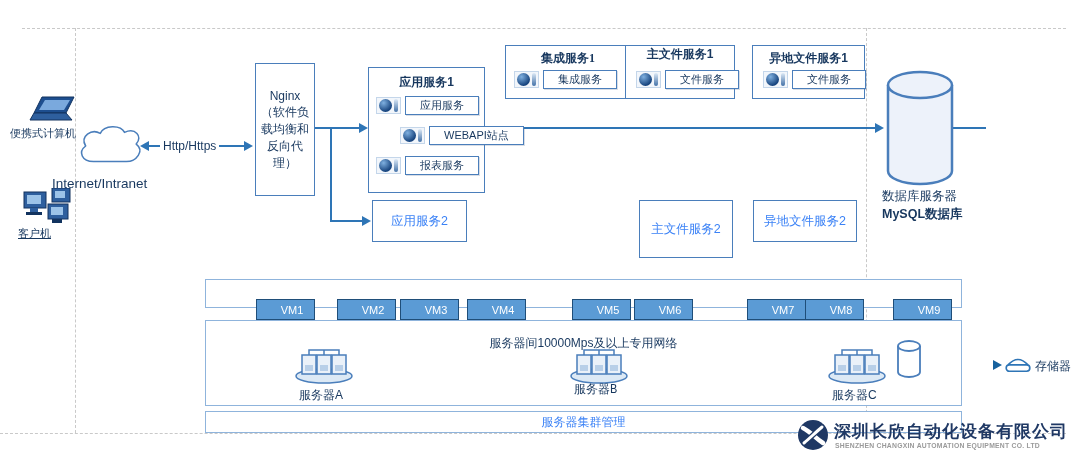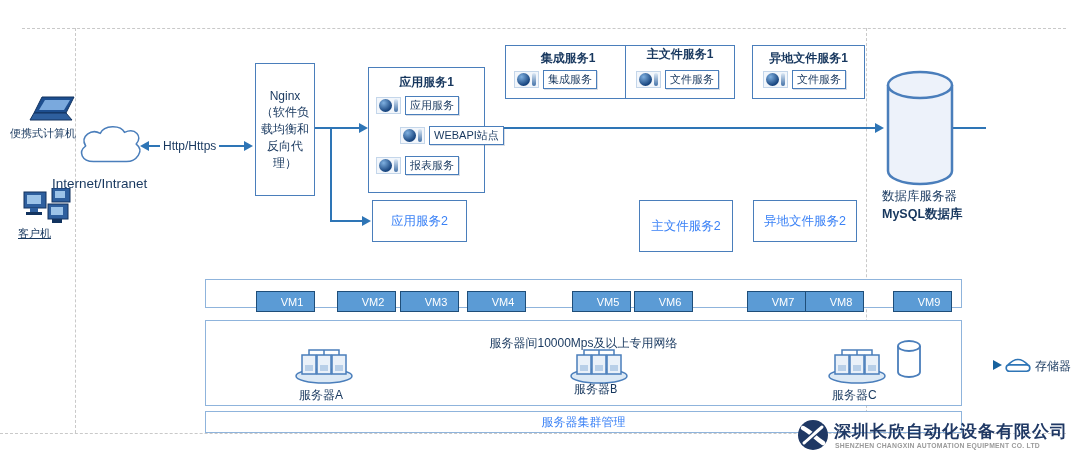--- a/index.html
+++ b/index.html
@@ -15,23 +15,23 @@
   .line-v{position:absolute;width:2px;background:#2e75b6;}
   .arr-r{position:absolute;width:0;height:0;border-top:5px solid transparent;border-bottom:5px solid transparent;border-left:9px solid #2e75b6;}
   .arr-l{position:absolute;width:0;height:0;border-top:5px solid transparent;border-bottom:5px solid transparent;border-right:9px solid #2e75b6;}
   .box{position:absolute;border:1.5px solid #4a7ebb;background:#fff;box-sizing:border-box;}
   .box-title{font-size:12px;font-weight:bold;text-align:center;color:#17375e;}
   .center-label{display:flex;align-items:center;justify-content:center;font-size:12.5px;color:#3b82f6;}
   .svc-row{position:absolute;display:flex;align-items:center;gap:4px;}
   .globe-wrap{display:flex;align-items:center;gap:2px;background:#f2f6fb;border:1px solid #c4d6ea;padding:1px 2px;}
   .globe{width:13px;height:13px;border-radius:50%;background:radial-gradient(circle at 35% 30%,#7fb0e0,#17447e 70%);}
   .globe-bar{width:4px;height:13px;border-radius:2px;background:linear-gradient(180deg,#dce9f6,#4472a8);}
-  .svc-chip{border:1px solid #4a7ebb;background:#fff;font-size:11px;color:#17375e;padding:1px 4px;box-shadow:1px 1px 0 rgba(100,120,150,.25);white-space:nowrap;}
+  .svc-chip{border:1px solid #4a7ebb;background:#fff;font-size:11px;color:#17375e;padding:1px 14px;box-shadow:1px 1px 0 rgba(100,120,150,.25);white-space:nowrap;}
   .vm-bar{position:absolute;border:1px solid #8fb4dc;background:#fff;box-sizing:border-box;}
-  .vm{position:absolute;top:11px;height:21px;width:59px;background:#5b9bd5;border:1px solid #1f4e79;box-sizing:border-box;color:#fff;font-size:11px;display:flex;align-items:center;justify-content:center;padding-left:13px;}
+  .vm{position:absolute;top:19px;height:21px;width:59px;background:#5b9bd5;border:1px solid #1f4e79;box-sizing:border-box;color:#fff;font-size:11px;display:flex;align-items:center;justify-content:center;padding-left:13px;}
   .small-label{font-size:11px;color:#17375e;}
   .srv-label{position:absolute;font-size:12px;color:#17375e;}
   .logo-cn{font-size:17px;font-weight:bold;color:#1f3864;letter-spacing:1px;white-space:nowrap;}
   .logo-en{font-size:6.8px;font-weight:bold;color:#9a9a9a;letter-spacing:.25px;white-space:nowrap;}
 </style>
 </head>
 <body>
 
 <div id="stage">
 
@@ -112,21 +112,21 @@
           <span class="globe-bar"></span>
         </span>
       <span class="svc-chip">报表服务</span>
     </div>
   </div>
 
   <div class="box center-label" style="left:372px;top:200px;width:95px;height:42px;">
     <span>应用服务2</span>
   </div>
 
-  <div class="box" style="left:505px;top:45px;width:126px;height:54px;">
+  <div class="box" style="left:505px;top:45px;width:126px;height:54px;font-family:Liberation Serif, serif;">
     <div class="box-title" style="margin-top:4px;">集成服务1</div>
     <div class="svc-row" style="left:8px;top:24px;">
       <span class="globe-wrap">
           <span class="globe"></span>
           <span class="globe-bar"></span>
         </span>
       <span class="svc-chip">集成服务</span>
     </div>
   </div>
 
@@ -145,21 +145,21 @@
     <div class="box-title" style="margin-top:4px;">异地文件服务1</div>
     <div class="svc-row" style="left:10px;top:24px;">
       <span class="globe-wrap">
           <span class="globe"></span>
           <span class="globe-bar"></span>
         </span>
       <span class="svc-chip">文件服务</span>
     </div>
   </div>
 
-  <div class="box center-label" style="left:639px;top:200px;width:94px;height:52px;align-items:center;">
+  <div class="box center-label" style="left:639px;top:200px;width:94px;height:58px;align-items:center;">
     <span>主文件服务2</span>
   </div>
   <div class="box center-label" style="left:753px;top:200px;width:104px;height:42px;">
     <span>异地文件服务2</span>
   </div>
 
   <svg class="abs" style="left:885px;top:68px;" width="70" height="120" viewBox="0 0 70 120">
     <path d="M3,17 v86 a32,13 0 0 0 64,0 v-86" fill="#edf2fa" stroke="#4a7ebb" stroke-width="2.5"></path>
     <ellipse cx="35" cy="17" rx="32" ry="13" fill="#edf2fa" stroke="#4a7ebb" stroke-width="2.5"></ellipse>
   </svg>

